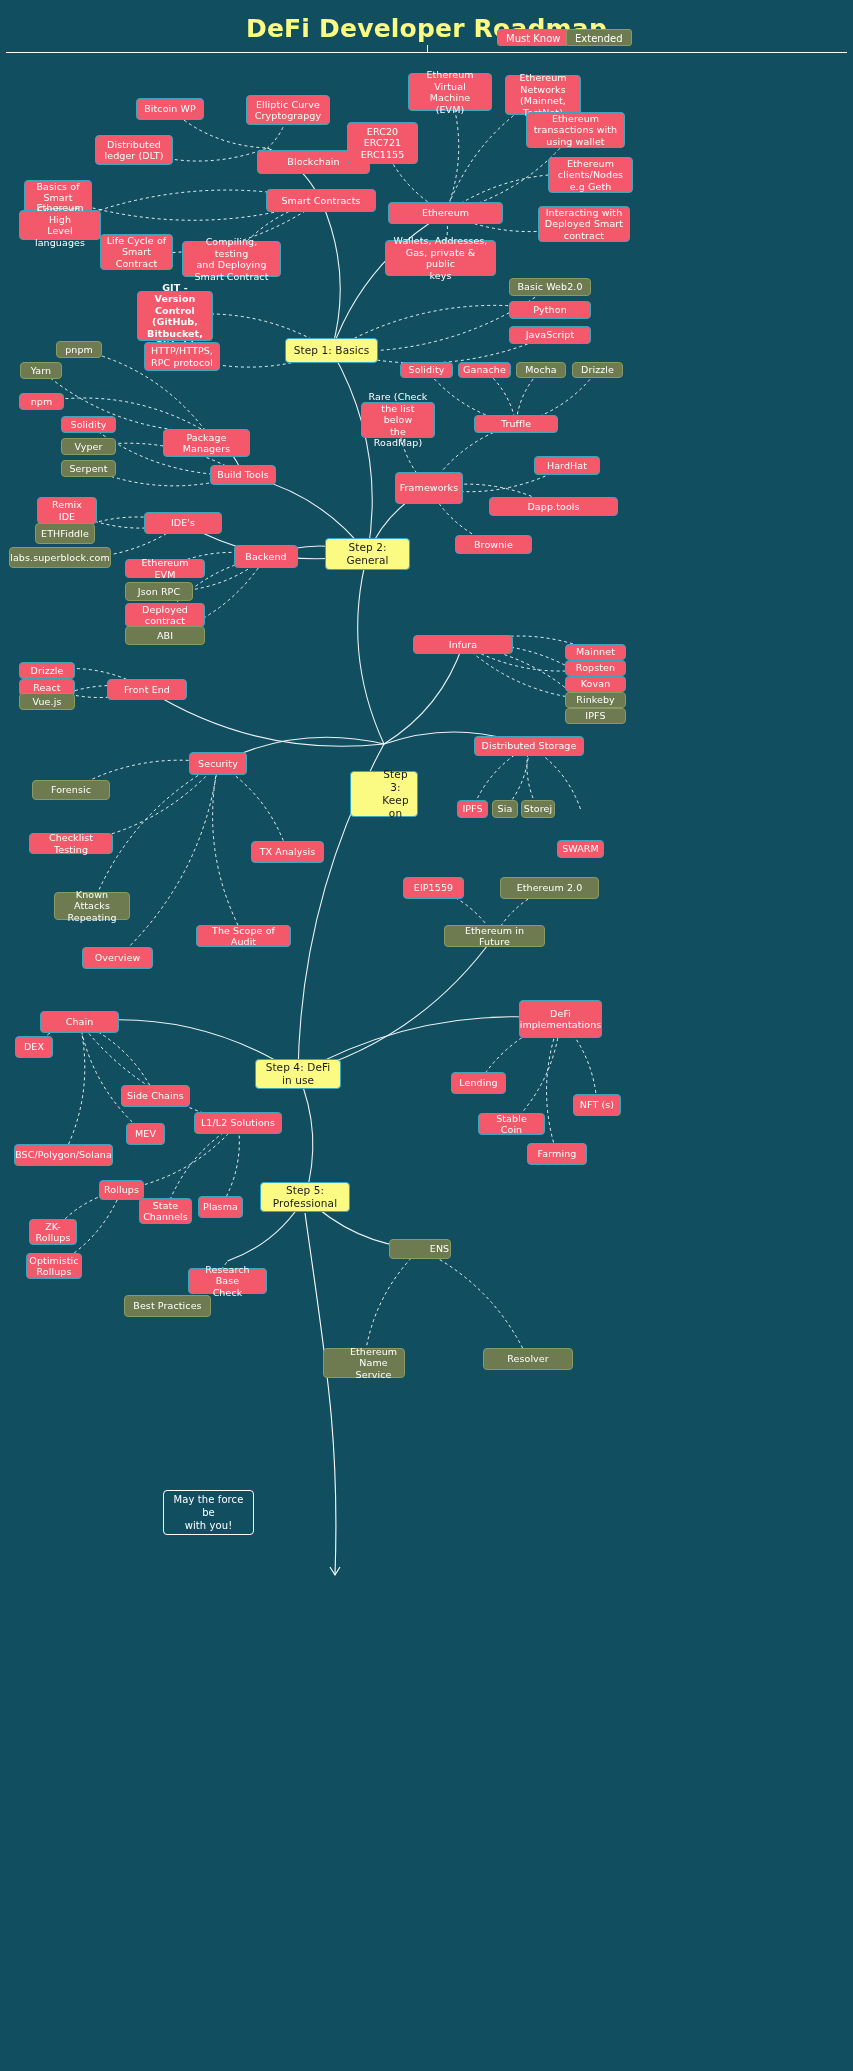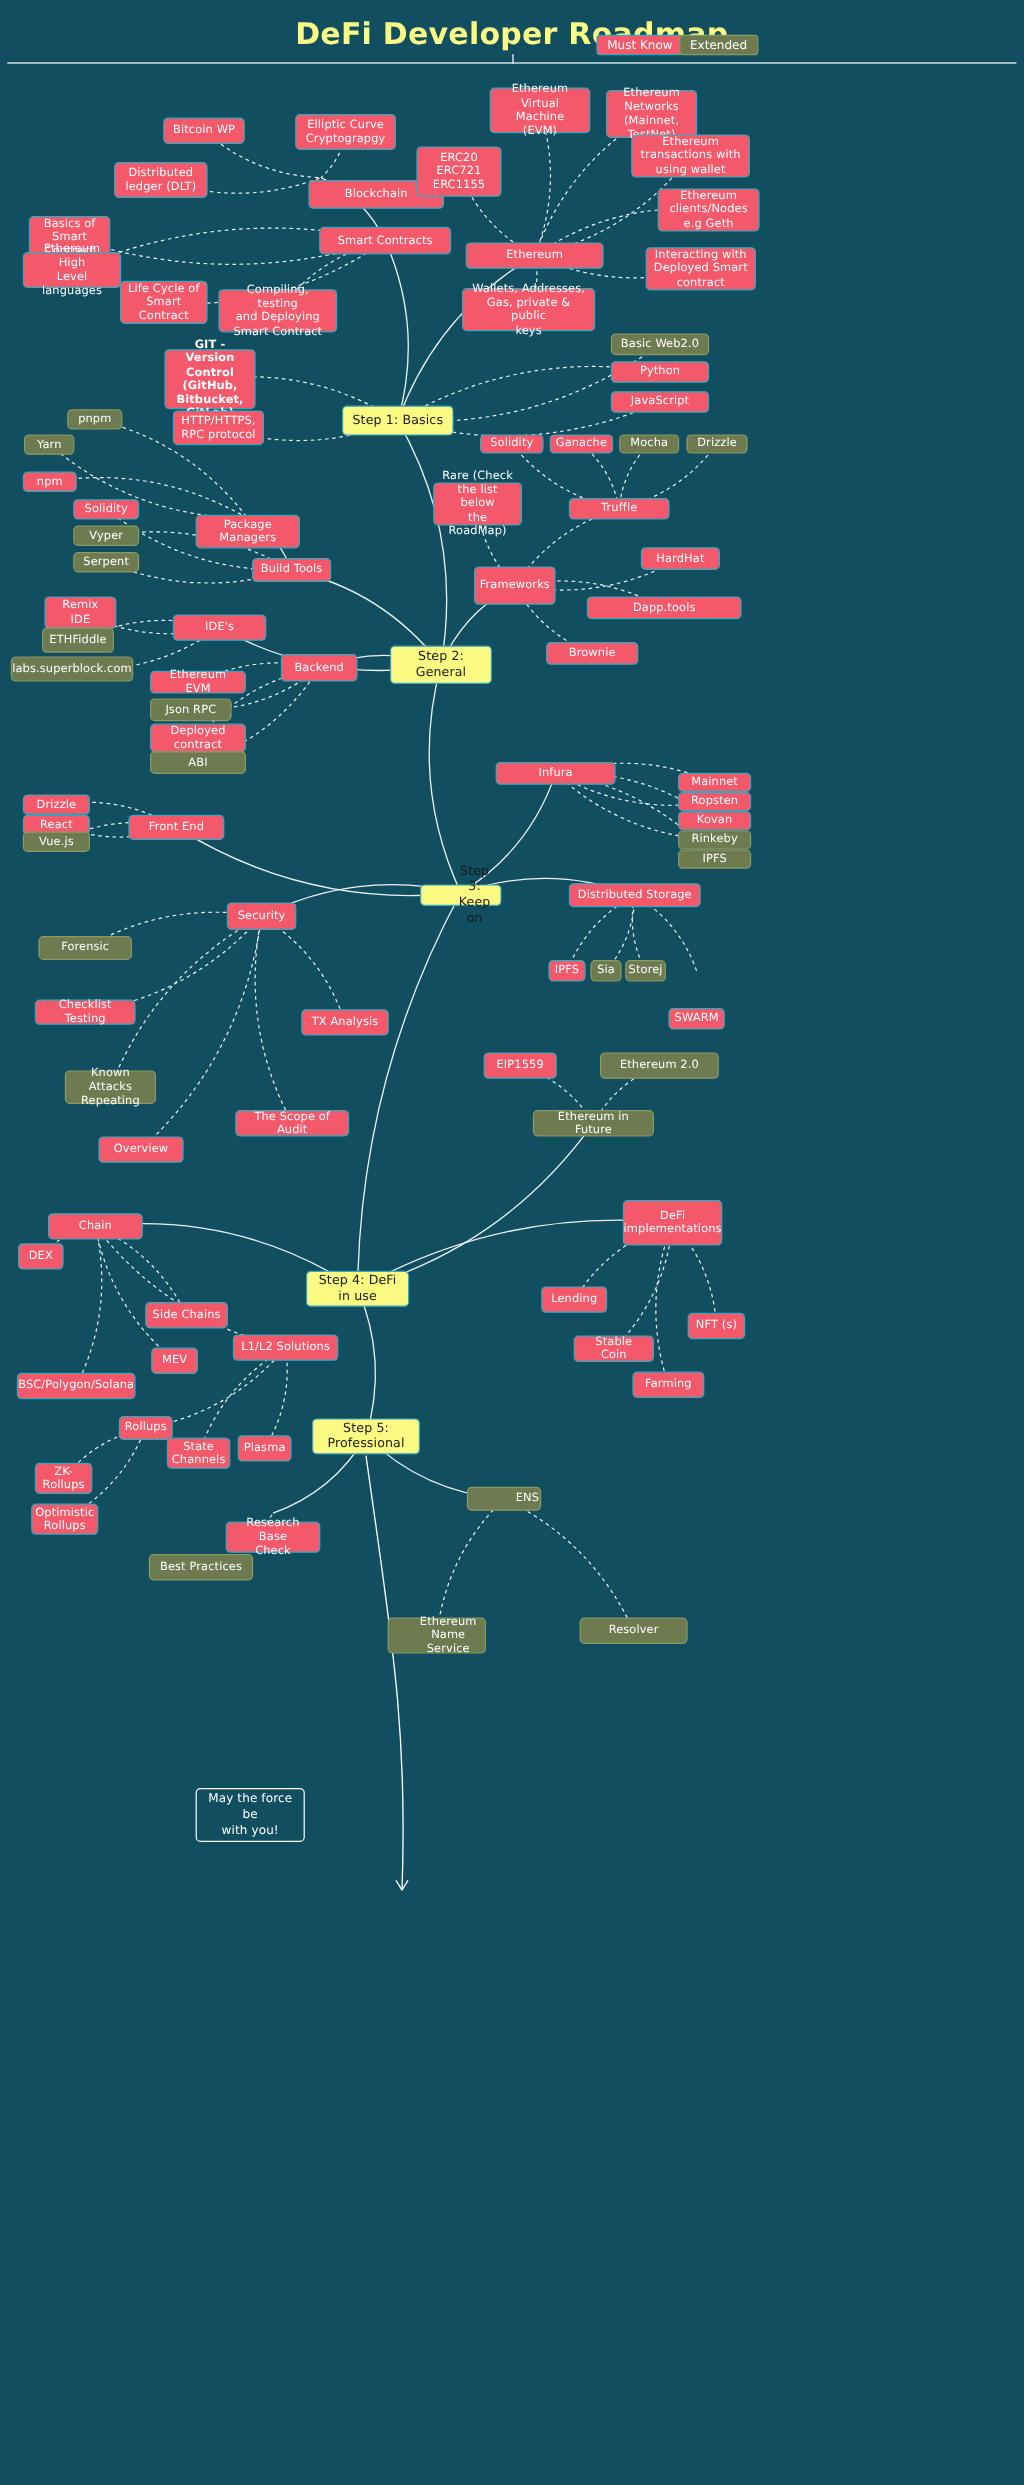--- a/index.html
+++ b/index.html
@@ -315,21 +315,21 @@
       <div class="node must" style="left: 413px; top: 635px; width: 100px; height: 19px;">Infura</div>
       <div class="node must" style="left: 565px; top: 644px; width: 61px; height: 16px;">Mainnet</div>
       <div class="node must" style="left: 565px; top: 660px; width: 61px; height: 16px;">Ropsten</div>
       <div class="node must" style="left: 565px; top: 676px; width: 61px; height: 16px;">Kovan</div>
       <div class="node ext" style="left: 565px; top: 692px; width: 61px; height: 16px;">Rinkeby</div>
       <div class="node ext" style="left: 565px; top: 708px; width: 61px; height: 16px;">IPFS</div>
       <div class="node must" style="left: 19px; top: 662px; width: 56px; height: 17px;">Drizzle</div>
       <div class="node must" style="left: 19px; top: 679px; width: 56px; height: 17px;">React</div>
       <div class="node must" style="left: 107px; top: 679px; width: 80px; height: 21px;">Front End</div>
       <div class="node ext" style="left: 19px; top: 693px; width: 56px; height: 17px;">Vue.js</div>
-      <div class="node step" style="left: 350px; top: 737px; width: 68px; height: 18px; padding-left: 28px;">Step 3:
+      <div class="node step" style="left: 350px; top: 771px; width: 68px; height: 46px; padding-left: 28px;">Step 3:
 Keep on</div>
       <div class="node must" style="left: 474px; top: 736px; width: 110px; height: 20px;">Distributed Storage</div>
       <div class="node must" style="left: 189px; top: 752px; width: 58px; height: 23px;">Security</div>
       <div class="node ext" style="left: 32px; top: 780px; width: 78px; height: 20px;">Forensic</div>
       <div class="node must" style="left: 457px; top: 800px; width: 31px; height: 18px;">IPFS</div>
       <div class="node ext" style="left: 492px; top: 800px; width: 26px; height: 18px;">Sia</div>
       <div class="node ext" style="left: 521px; top: 800px; width: 34px; height: 18px;">Storej</div>
       <div class="node must" style="left: 557px; top: 800px; width: 47px; height: 18px; margin-top: 40px;">SWARM</div>
       <div class="node must" style="left: 29px; top: 833px; width: 84px; height: 21px;">Checklist Testing</div>
       <div class="node must" style="left: 251px; top: 841px; width: 73px; height: 22px;">TX Analysis</div>

